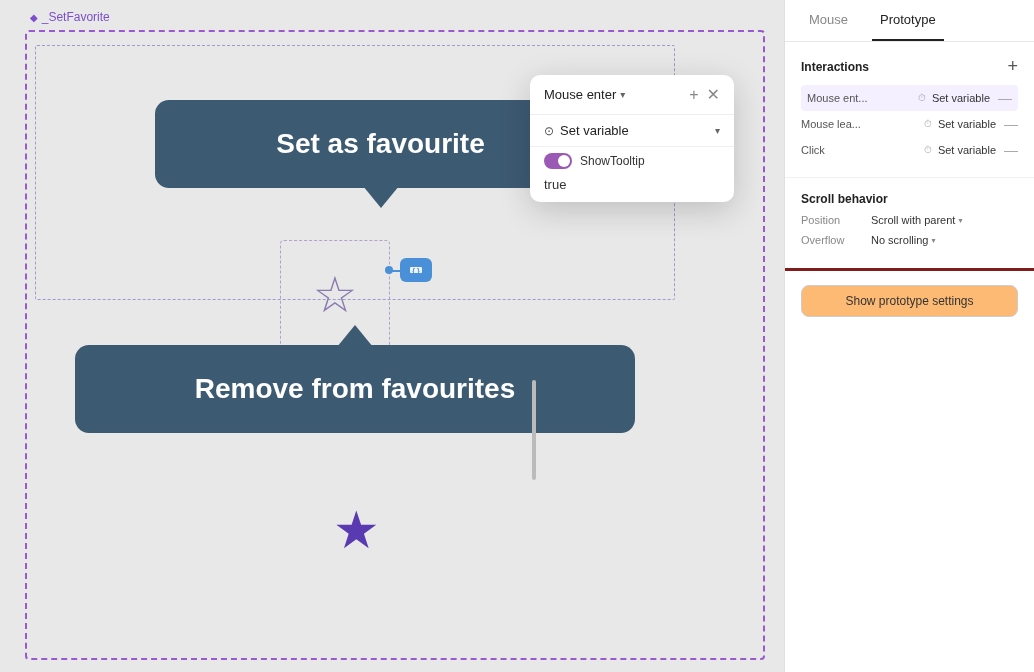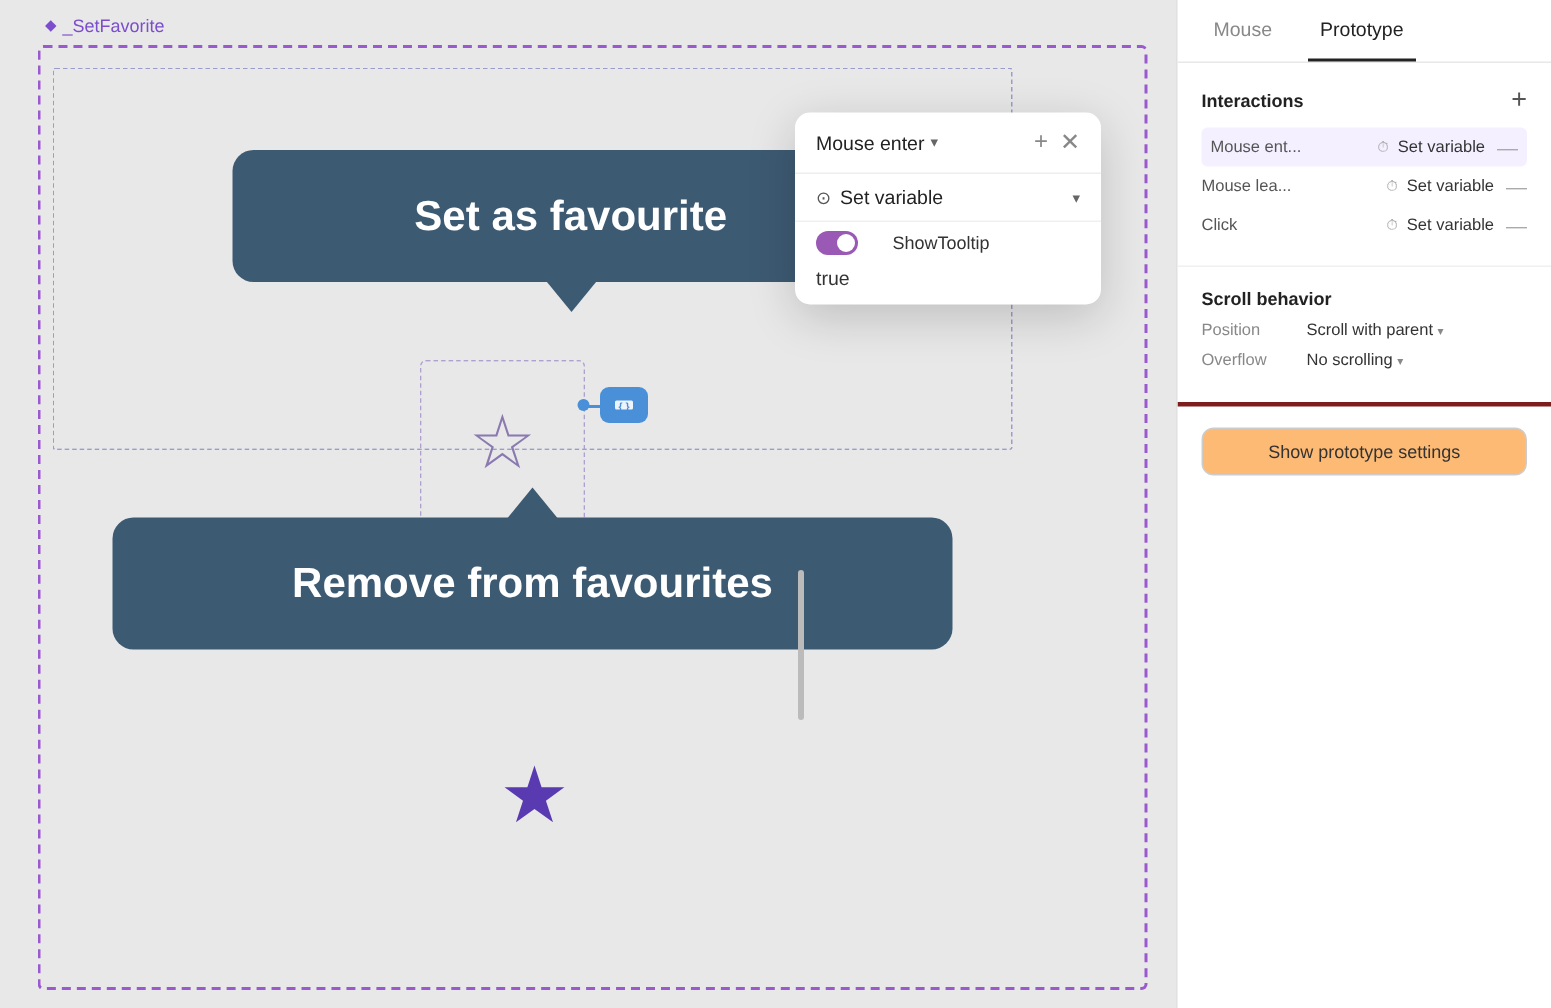--- a/index.html
+++ b/index.html
@@ -273,21 +273,21 @@
 
     .set-var-arrow {
       font-size: 10px;
       color: #666;
     }
 
     .popup-toggle-row {
       padding: 6px 14px 4px 14px;
       display: flex;
       align-items: center;
-      gap: 23px;
+      gap: 8px;
     }
 
     .toggle {
       width: 28px;
       height: 16px;
       background: #ccc;
       border-radius: 8px;
       position: relative;
       cursor: pointer;
     }

